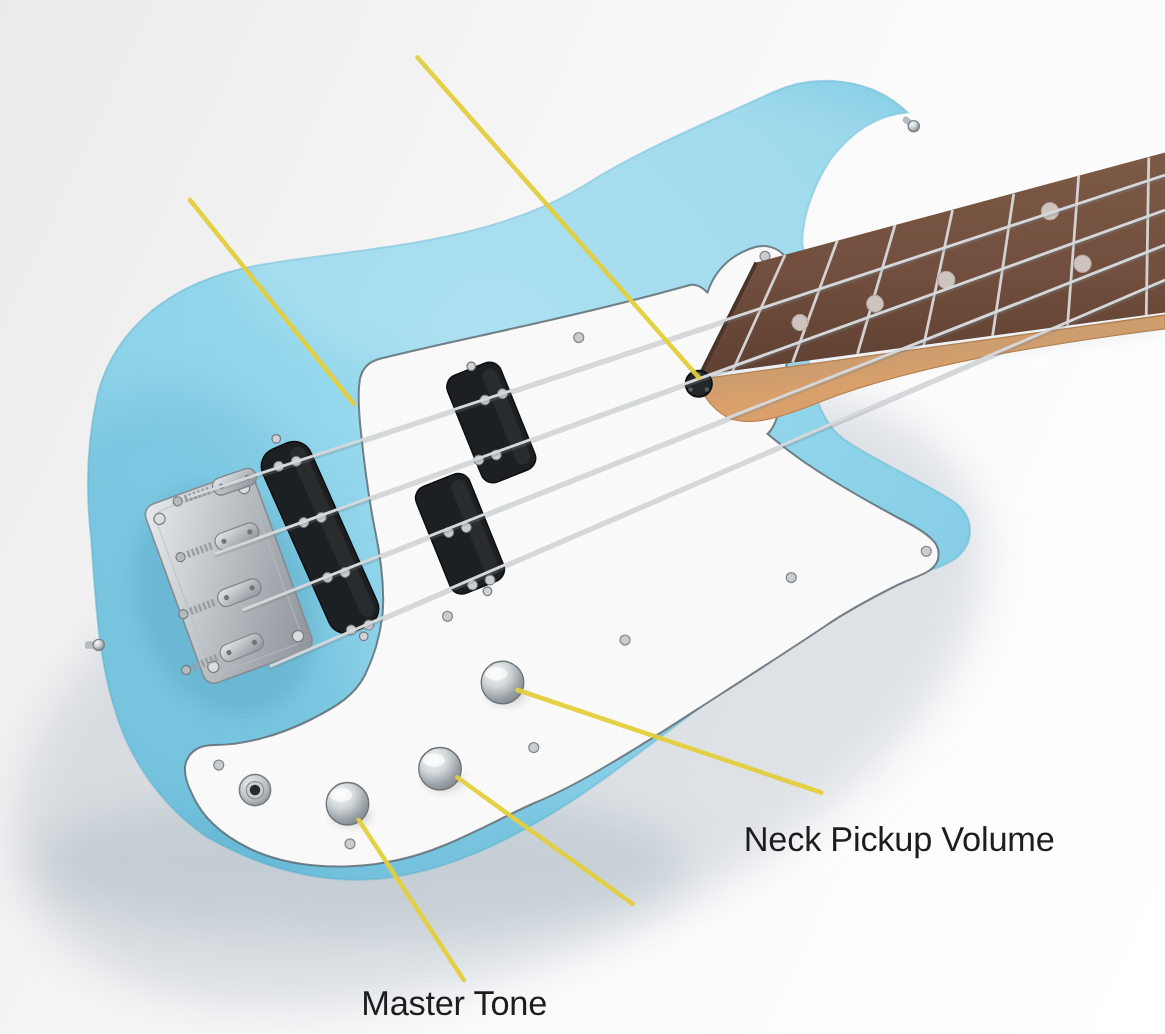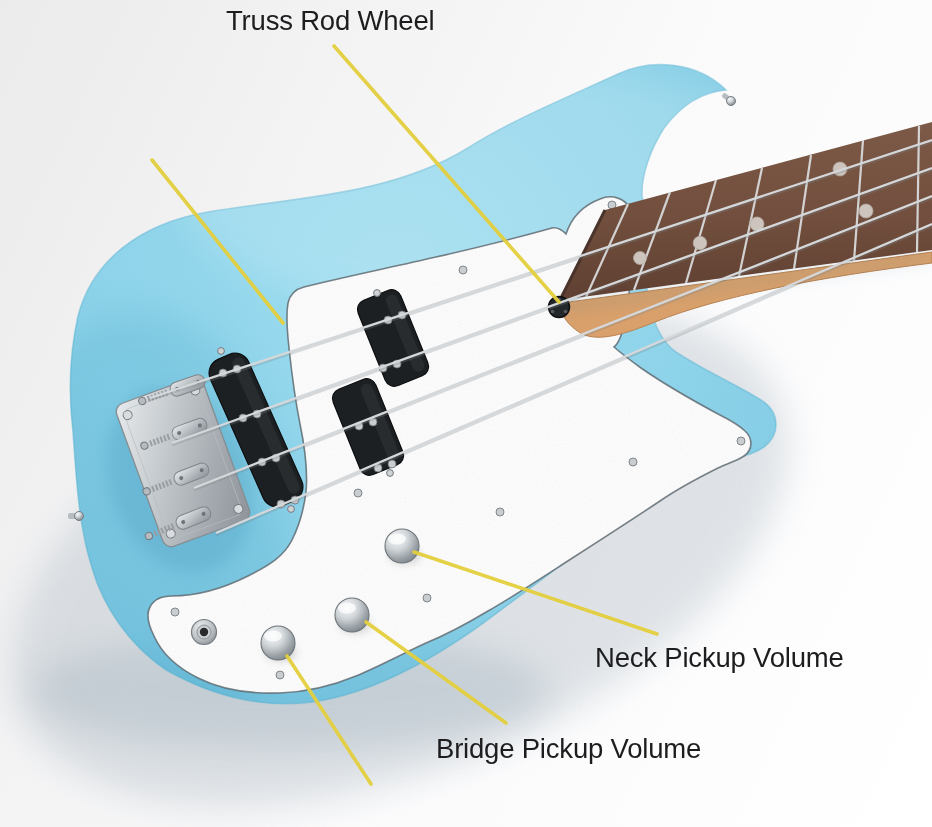--- a/index.html
+++ b/index.html
@@ -258,17 +258,16 @@
 
   <g stroke="#e4cf3d" stroke-width="3.6" stroke-linecap="round" opacity="0.95">
     <line x1="334" y1="46" x2="559" y2="302"></line>
     <line x1="152" y1="160" x2="283" y2="323"></line>
     <line x1="414" y1="552" x2="657" y2="634"></line>
     <line x1="366" y1="622" x2="506" y2="723"></line>
     <line x1="287" y1="656" x2="371" y2="784"></line>
   </g>
 </svg>
 
-<div class="label" style="left:226px;top:5px">Truss Rod Wheel</div>
-<div class="label" style="left:595px;top:642px">Neck Pickup Volume</div>
-<div class="label" style="left:436px;top:733px">Bridge Pickup Volume</div>
+<div class="label" style="left:595px;top:656px">Neck Pickup Volume</div>
+<div class="label" style="left:289px;top:787px">Master Tone</div>
 
 </div>
 
 </body></html>

